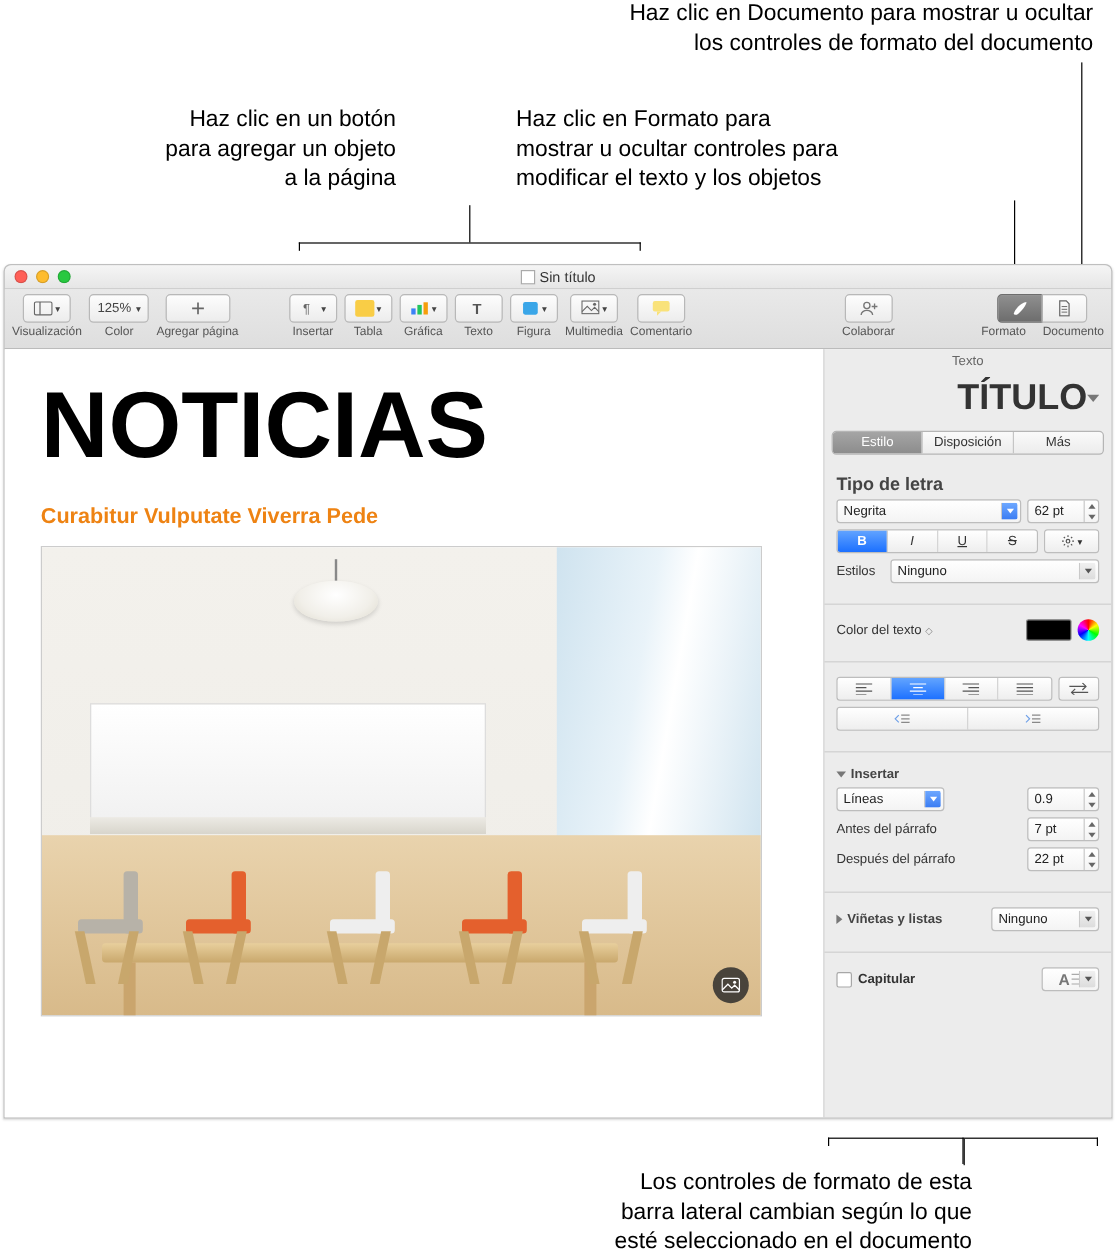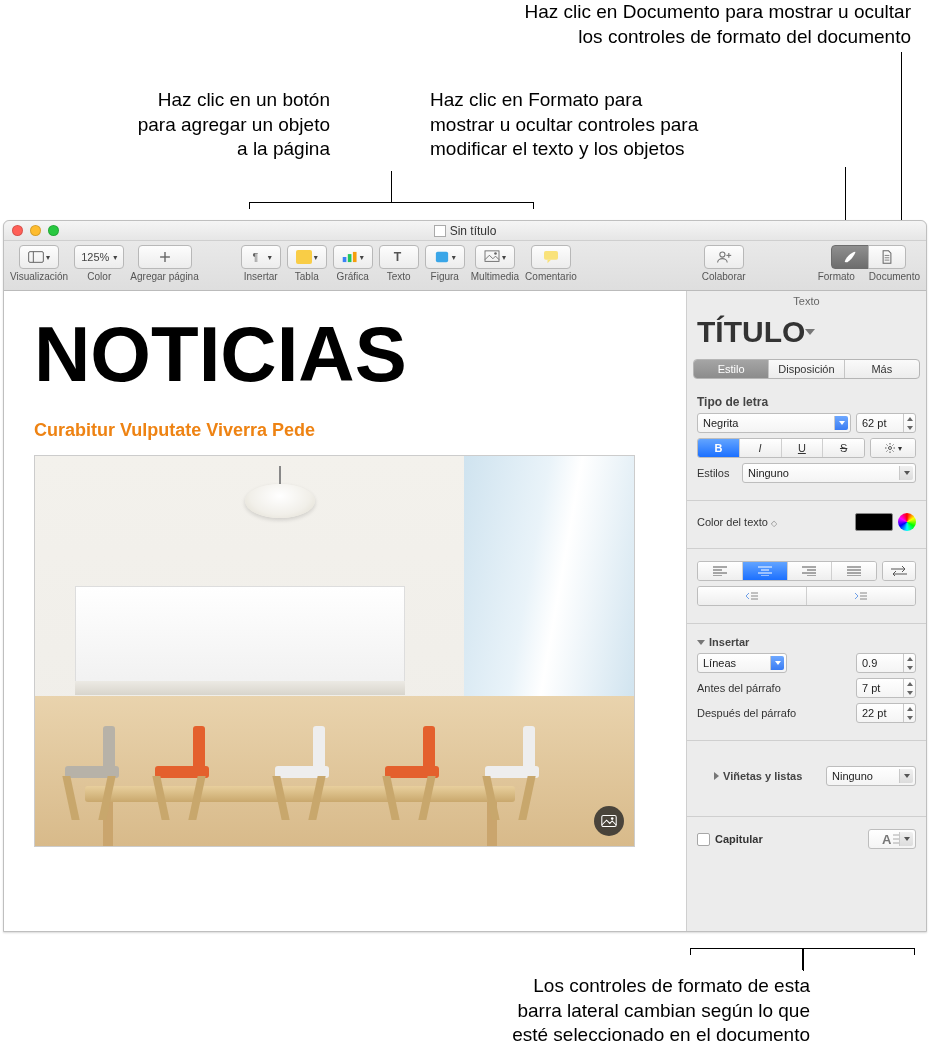--- a/index.html
+++ b/index.html
@@ -45,29 +45,29 @@
   .chair .leg{position:absolute;width:8px;height:44px;background:#c8a76c;top:50px;}
   .chair .l1{left:12px;transform:skewX(12deg);} .chair .l2{left:48px;transform:skewX(-12deg);}
   .chair.or{color:#e4602d;} .chair.wh{color:#eeeeee;} .chair.gr{color:#b7b2a8;}
   .pendant{position:absolute;left:200px;top:10px;width:90px;height:60px;}
   .pendant .cord{position:absolute;left:44px;top:0;width:2px;height:18px;background:#888;}
   .pendant .shade{position:absolute;left:10px;top:18px;width:70px;height:34px;border-radius:50%;background:radial-gradient(ellipse at 50% 35%,#fff 0%,#f1efe9 60%,#dedacd 100%);box-shadow:0 2px 4px rgba(0,0,0,0.15);}
   .photo-badge{position:absolute;right:10px;bottom:10px;width:30px;height:30px;border-radius:50%;background:rgba(40,40,40,0.82);display:flex;align-items:center;justify-content:center;}
   .photo-badge svg{width:16px;height:14px;}
   .sidebar{width:240px;border-left:1px solid #cfcfcf;background:#ececec;display:flex;flex-direction:column;font-size:11px;color:#333;}
   .sb-header{font-size:11px;color:#666;text-align:center;padding:4px 0 2px 0;}
-  .sb-title{display:flex;align-items:center;justify-content:flex-start;padding:6px 10px 10px 10px;}
+  .sb-title{display:flex;align-items:center;justify-content:flex-end;padding:6px 10px 10px 10px;}
   .sb-title h2{font-size:30px; font-weight:800; letter-spacing:0;}
   .tri{width:0;height:0;border-left:5px solid transparent;border-right:5px solid transparent;border-top:6px solid #777;}
   .tabs3{display:flex;margin:0 6px 10px 6px;border:1px solid #b5b5b5;border-radius:4px;overflow:hidden;background:linear-gradient(#fafafa,#ececec);}
   .tabs3 .t{flex:1;text-align:center;padding:3px 0;font-size:11px;color:#333;border-right:1px solid #c5c5c5;}
   .tabs3 .t:last-child{border-right:0;}
   .tabs3 .t.sel{background:linear-gradient(#a5a5a5,#8c8c8c);color:#fff;}
   .section{padding:6px 10px;}
-  .sec-label{font-weight:600;font-size:12px;color:#444;margin-bottom:4px;}
+  .sec-label{font-weight:600;font-size:15px;color:#444;margin-bottom:4px;}
   .control{background:linear-gradient(#fff,#f4f4f4);border:1px solid #bdbdbd;border-radius:3px;height:20px;display:flex;align-items:center;padding:0 5px;font-size:11px;color:#222;position:relative;}
   .control.full{width:100%;}
   .chev{position:absolute;right:2px;top:2px;bottom:2px;width:14px;border-left:1px solid #c9c9c9;border-radius:0 2px 2px 0;background:linear-gradient(#6ea8ff,#3a7cf3);display:flex;align-items:center;justify-content:center;}
   .chev::after{content:"";width:0;height:0;border-left:3px solid transparent;border-right:3px solid transparent;border-top:4px solid #fff;}
   .chev.grey{background:linear-gradient(#f0f0f0,#dcdcdc);}
   .chev.grey::after{border-top-color:#555;}
   .steps{position:absolute;right:0;top:0;bottom:0;width:12px;border-left:1px solid #c9c9c9;display:flex;flex-direction:column;}
   .steps div{flex:1;display:flex;align-items:center;justify-content:center;}
   .steps .up::after{content:"";width:0;height:0;border-left:3px solid transparent;border-right:3px solid transparent;border-bottom:4px solid #666;}
   .steps .dn::after{content:"";width:0;height:0;border-left:3px solid transparent;border-right:3px solid transparent;border-top:4px solid #666;}
@@ -483,21 +483,21 @@
               <div class="steps">
                 <div class="up"></div>
                 <div class="dn"></div>
               </div>
             </div>
           </div>
       </div>
       <hr class="div">
       <div class="section">
         <div class="row">
-          <div class="disc closed grow" style="margin:17px">
+          <div class="disc closed grow" style="margin:0">
               <div class="arw"></div>
               <span>Viñetas y listas</span>
             </div>
           <div class="control" style="width:90px">
               <span>Ninguno</span>
               <div class="chev grey"></div>
             </div>
         </div>
       </div>
       <hr class="div">

